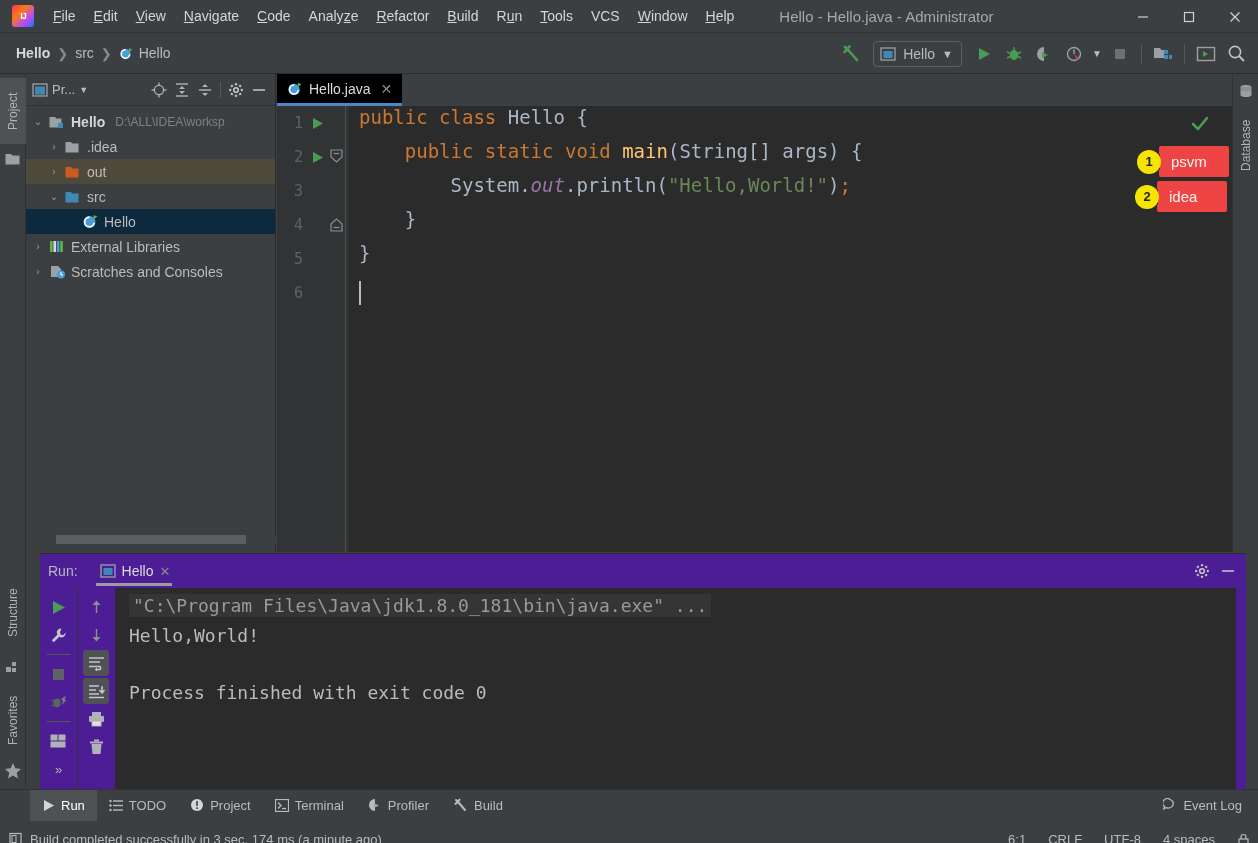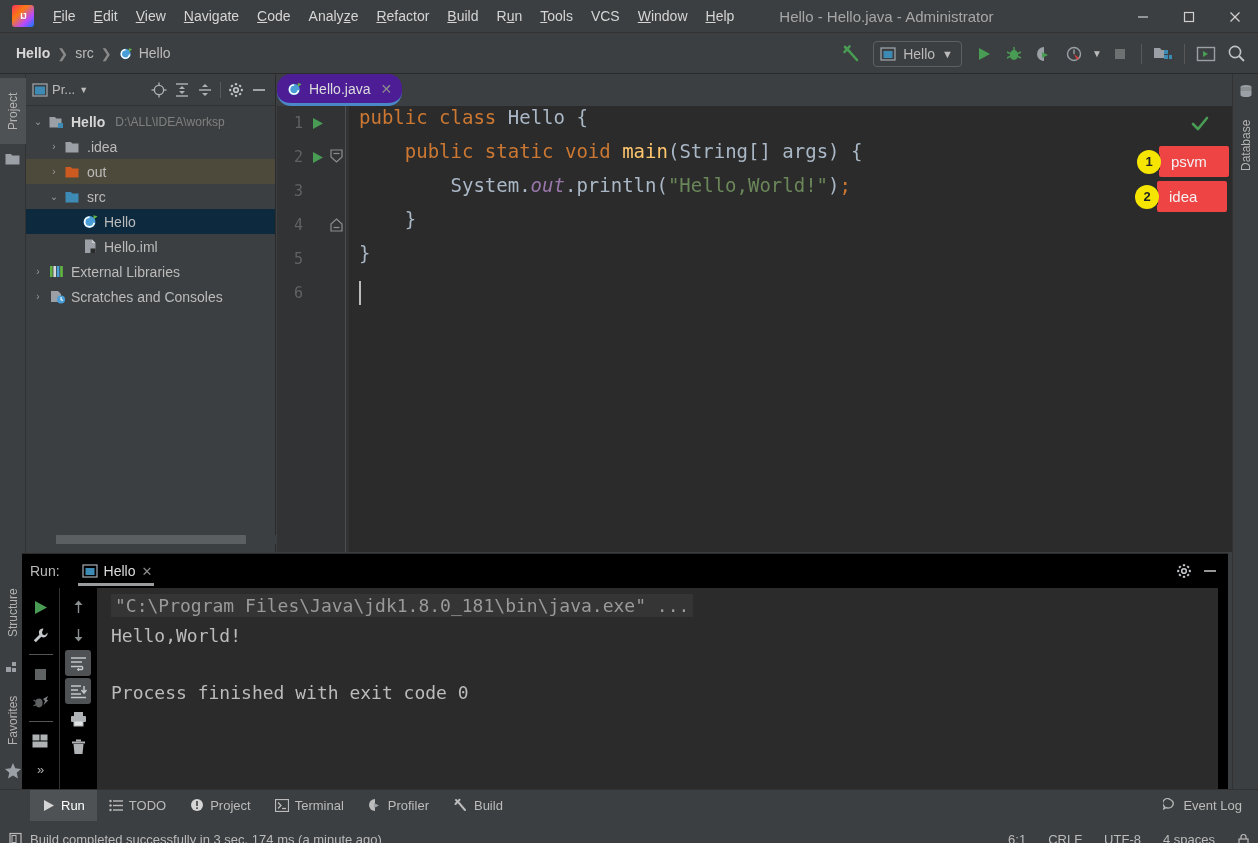--- a/index.html
+++ b/index.html
@@ -125,22 +125,22 @@
   .hscroll .thumb { width: 190px; height: 9px; background: #5c5f61; border-radius: 1px; }
 
   
   .editor-area {
     position: absolute; left: 277px; top: 74px; width: 955px; height: 478px;
     background: #2b2b2b;
   }
   .tabbar { height: 32px; background: #3c3f41; display: flex; align-items: stretch; }
   .tab {
     display: flex; align-items: center; gap: 6px; padding: 0 10px;
-    background: #4c1d95; border-bottom: 3px solid #4a88c7;
-    font-size: 14px; color: #dcdcdc; border-radius: 14px;
+    background: #000000; border-bottom: 3px solid #4a88c7;
+    font-size: 14px; color: #dcdcdc;
   }
   .tab .close-x { color: #8c8c8c; font-size: 14px; margin-left: 4px; }
 
   .code-wrap { position: relative; height: 446px; background: #2b2b2b; overflow: hidden; }
   .gutter {
     position: absolute; left: 0; top: 0; width: 72px; height: 100%;
     background: #313335;
   }
   .gline {
     position: absolute; left: 0; width: 72px; height: 34px;
@@ -194,22 +194,22 @@
   .ann-box::before {
     content: ""; position: absolute; left: -7px; top: 50%; transform: translateY(-50%);
     border-top: 8px solid transparent; border-bottom: 8px solid transparent;
     border-right: 8px solid #161616;
   }
 
   .inspect-check { position: absolute; right: 22px; top: 8px; }
 
   
   .run-panel {
-    position: absolute; left: 22px; top: 553px; width: 1206px; height: 236px;
-    background: #000000; border-top: 1px solid #2b2b2b;
+    position: absolute; left: 40px; top: 553px; width: 1206px; height: 236px;
+    background: #4c1d95; border-top: 1px solid #2b2b2b;
   }
   .run-header {
     height: 34px; display: flex; align-items: center; padding-left: 8px;
     position: relative;
   }
   .run-label { font-size: 14px; color: #bbbbbb; margin-right: 18px; }
   .run-tab {
     display: flex; align-items: center; gap: 6px; font-size: 14px; color: #dcdcdc;
     padding: 0 8px 0 4px; position: relative; height: 34px;
   }
@@ -552,28 +552,20 @@
 
       <div class="trow ind3 selected" style="padding-left:56px;">
         <svg width="17" height="17" viewBox="0 0 17 17">
           <circle cx="7.5" cy="9" r="6" fill="#4a9ed8"></circle>
           <path d="M7.5 4.2 A4.8 4.8 0 1 0 12.2 9.8" fill="none" stroke="#fff" stroke-width="1.7"></path>
           <path d="M11.3 2.2 l4.2 1.1 -3.6 2.9z" fill="#62b543"></path>
         </svg>
         <span class="tlabel">Hello</span>
       </div>
 
-      <div class="trow ind3" style="padding-left:56px;">
-        <svg width="17" height="17" viewBox="0 0 17 17">
-          <path d="M3 1.5 h7 l3.5 3.5 v10 h-10.5 z" fill="#9aa0a6"></path>
-          <path d="M10 1.5 v3.5 h3.5 z" fill="#c8cbcd"></path>
-          <rect x="8.5" y="10.5" width="5" height="4.5" fill="#2b2b2b"></rect>
-        </svg>
-        <span class="tlabel">Hello.iml</span>
-      </div>
 
       <div class="trow">
         <span class="arrow">›</span>
         <svg width="17" height="15" viewBox="0 0 17 15">
           <rect x="1" y="2" width="2.6" height="11" fill="#62b543"></rect>
           <rect x="4.4" y="2" width="2.6" height="11" fill="#d9d9d9"></rect>
           <rect x="7.8" y="2" width="2.6" height="11" fill="#4a9ed8"></rect>
           <rect x="11.2" y="2" width="2.6" height="11" fill="#62b543"></rect>
         </svg>
         <span class="tlabel">External Libraries</span>

